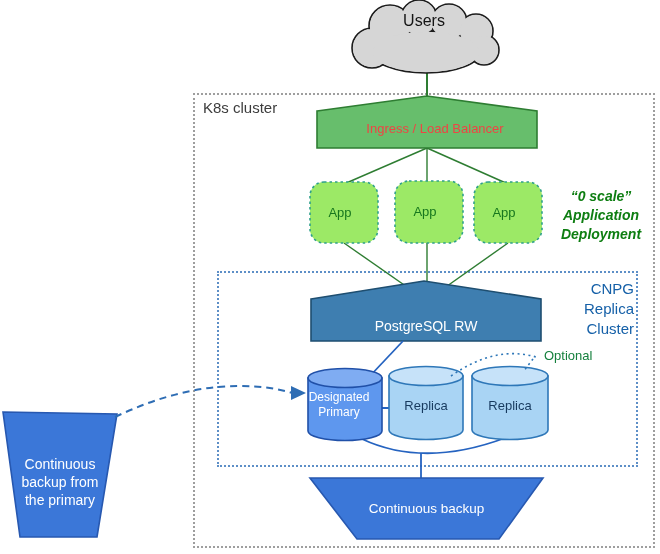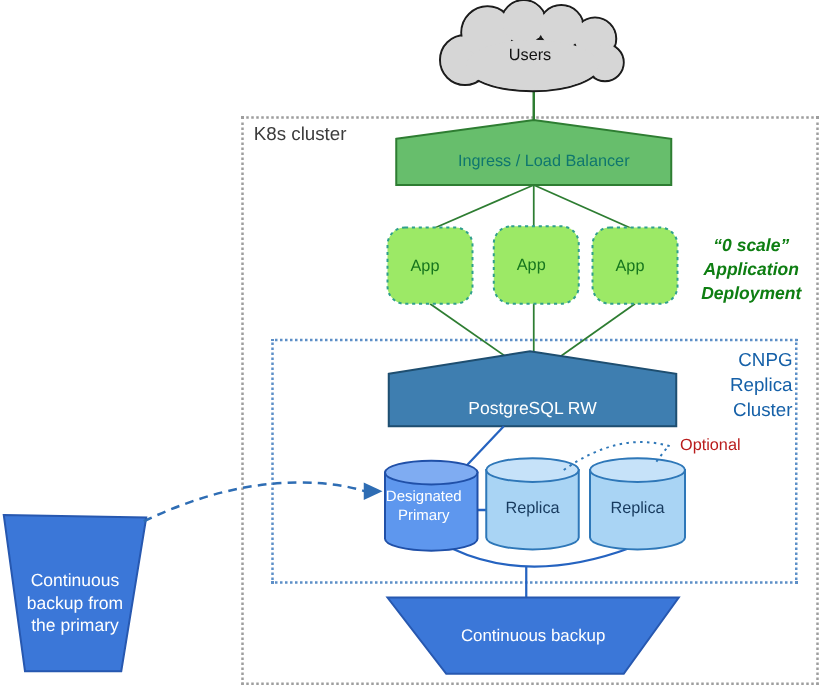--- a/index.html
+++ b/index.html
@@ -6,37 +6,37 @@
   .stage{
     position:relative;width:660px;height:554px;overflow:hidden;
     font-family:"Liberation Sans","DejaVu Sans",sans-serif;background:#ffffff;
   }
   .box{position:absolute;box-sizing:border-box;}
   .k8s-box{left:193px;top:93px;width:462px;height:455px;border:2px dotted #9e9e9e;z-index:1;}
   .cnpg-box{left:217px;top:271px;width:421px;height:196px;border:2px dotted #5d8fc7;z-index:1;}
   .layer{position:absolute;left:0;top:0;z-index:2;}
   .label{position:absolute;z-index:3;white-space:nowrap;}
   .center{text-align:center;}
-  .users-label{left:349px;top:36px;width:150px;font-size:13px;color:#141414;}
+  .users-label{left:349px;top:12px;width:150px;font-size:16px;color:#141414;}
   .k8s-label{left:203px;top:99px;font-size:15px;color:#3c3c3c;}
-  .ingress-label{left:317px;top:121px;width:236px;font-size:13px;color:#0f766e;}
+  .ingress-label{left:317px;top:121px;width:236px;font-size:13px;color:#ef4444;}
   .app-label{width:60px;font-size:13px;color:#17771E;}
   .app-label-1{left:310px;top:205px;}
   .app-label-2{left:395px;top:204px;}
   .app-label-3{left:474px;top:205px;}
   .note-label{left:545px;top:187px;width:112px;font-size:14px;line-height:19px;
     font-style:italic;font-weight:bold;color:#0E7E12;}
   .cnpg-label{left:558px;top:279px;width:76px;text-align:right;font-size:15px;
     line-height:20px;color:#1560A8;}
   .pg-label{left:311px;top:318px;width:230px;font-size:14px;color:#ffffff;}
   .dp-label{left:308px;top:390px;width:62px;font-size:12px;line-height:15px;color:#ffffff;}
   .replica-label{width:74px;font-size:13px;color:#173A5E;}
   .replica-label-1{left:389px;top:398px;}
   .replica-label-2{left:473px;top:398px;}
-  .optional-label{left:544px;top:348px;font-size:13px;color:#b91c1c;}
+  .optional-label{left:544px;top:348px;font-size:13px;color:#15803d;}
   .cb-label{left:310px;top:501px;width:233px;font-size:13.5px;color:#ffffff;}
   .bucket-label{left:8px;top:455px;width:104px;font-size:14px;line-height:18px;color:#ffffff;}
   .multiline span{display:block;}
 </style>
 </head>
 <body>
 
 <div class="stage">
 
   <div class="box k8s-box"></div>

